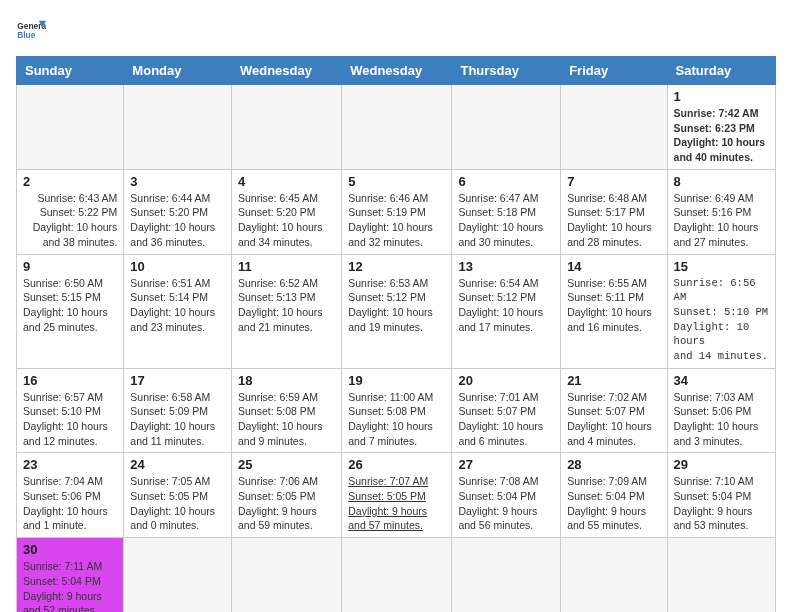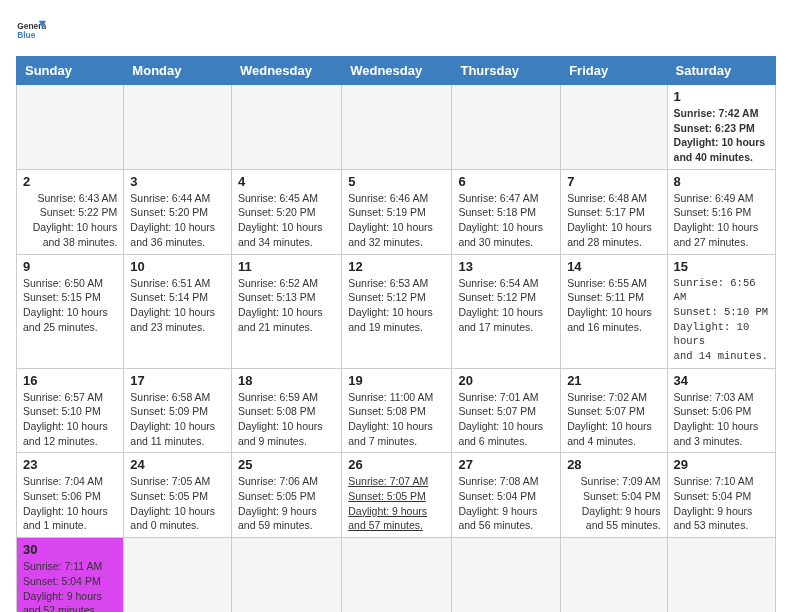--- a/index.html
+++ b/index.html
@@ -312,21 +312,21 @@
         </td>
         <td>
           <span class="day-number">27</span>
           <div class="day-info" style="white-space: pre-line;">Sunrise: 7:08 AM
 Sunset: 5:04 PM
 Daylight: 9 hours
 and 56 minutes.</div>
         </td>
         <td>
           <span class="day-number">28</span>
-          <div class="day-info" style="white-space: pre-line; text-align: right;">Sunrise: 7:09 AM
+          <div class="day-info" style="white-space: pre-line;">Sunrise: 7:09 AM
 Sunset: 5:04 PM
 Daylight: 9 hours
 and 55 minutes.</div>
         </td>
         <td>
           <span class="day-number">29</span>
           <div class="day-info" style="white-space: pre-line;">Sunrise: 7:10 AM
 Sunset: 5:04 PM
 Daylight: 9 hours
 and 53 minutes.</div>

